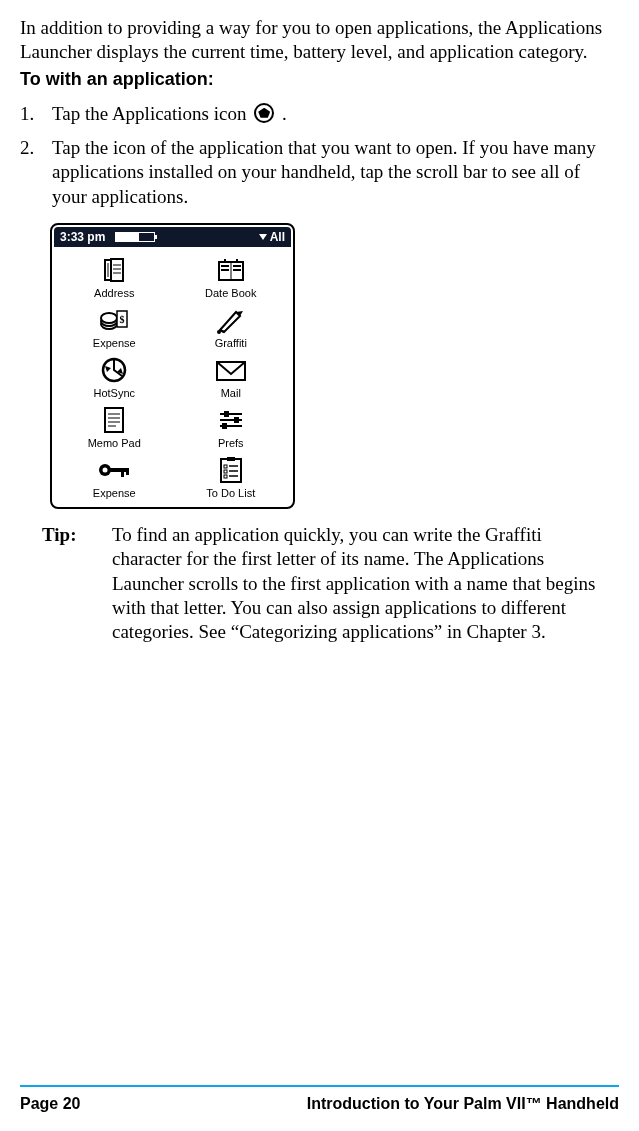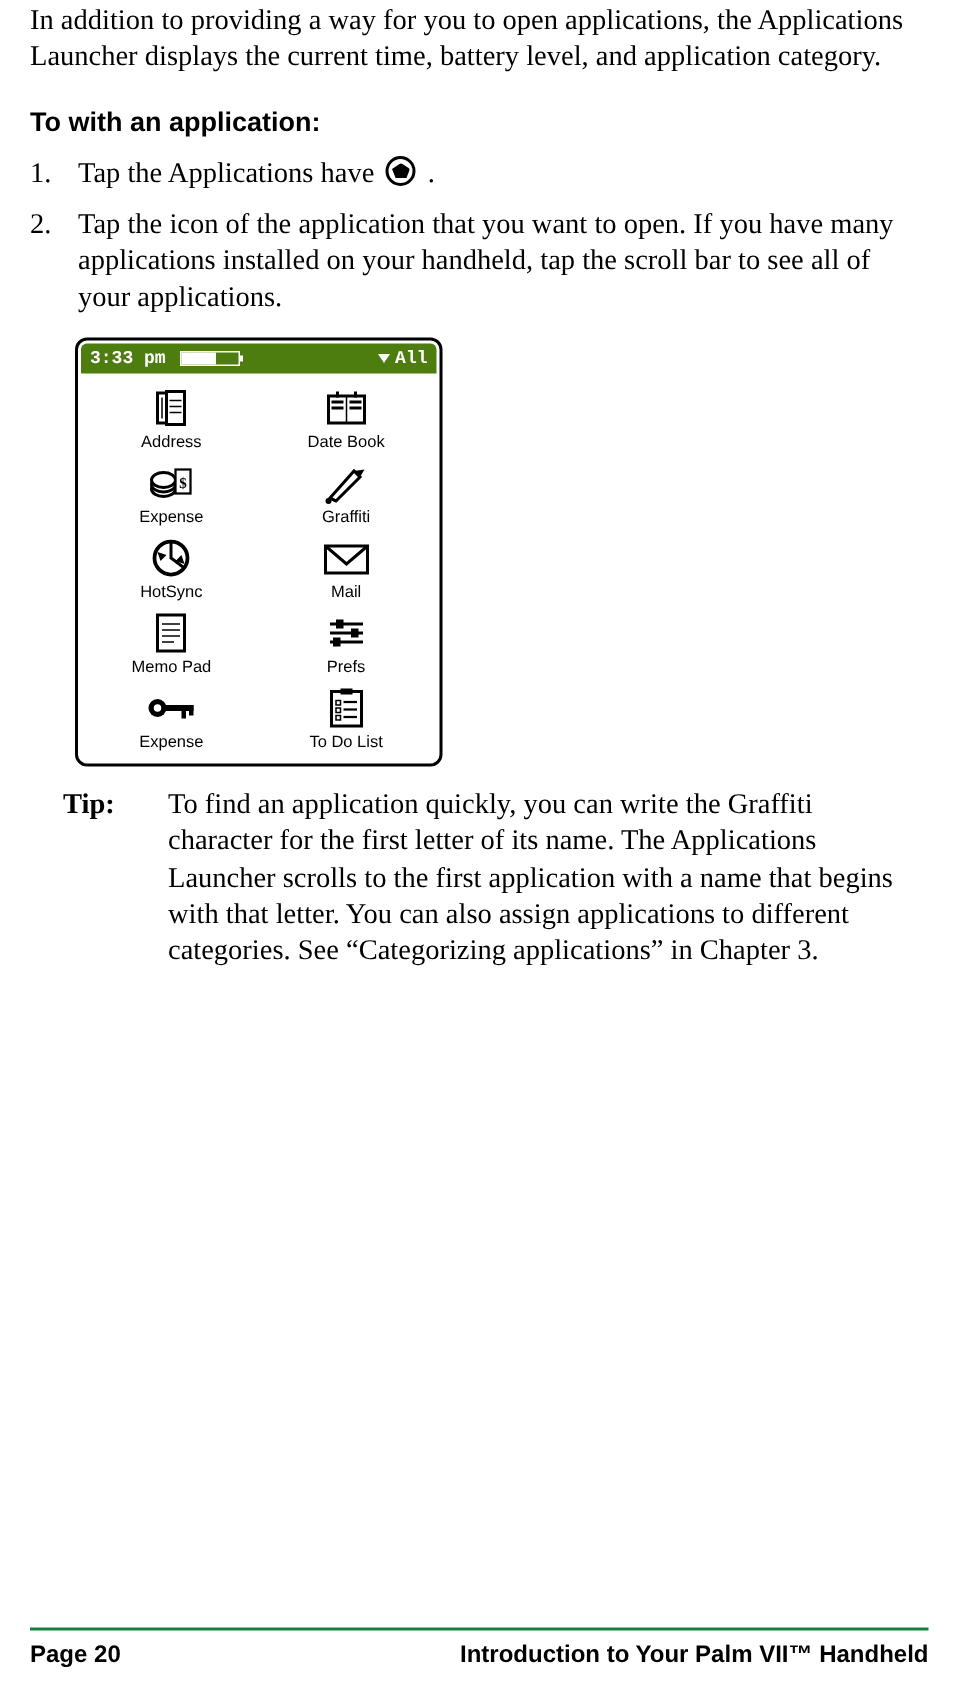--- a/index.html
+++ b/index.html
@@ -12,22 +12,22 @@
       position: relative;
     }
     .page {
       padding: 0 20px 0 20px;
       height: 100%;
       position: relative;
     }
     .intro-para {
       font-size: 19px;
       line-height: 1.28;
-      margin-bottom: 20px;
-      padding-top: 2px;
+      margin-bottom: 4px;
+      padding-top: 16px;
     }
     .subheading {
       font-family: "Trebuchet MS", "Lucida Grande", Verdana, sans-serif;
       font-weight: bold;
       font-size: 18px;
       margin-bottom: 12px;
     }
     ol.steps {
       list-style: none;
       counter-reset: step;
@@ -75,29 +75,29 @@
       border: 2px solid #000;
       border-radius: 8px;
       margin: 6px 0 14px 30px;
       padding: 2px;
       background: #fff;
     }
     .palm-inner {
       background: #fff;
     }
     .palm-statusbar {
-      background: #4d7c0f;
+      background: #0f172a;
       color: #fff;
       height: 20px;
       border-top-left-radius: 4px;
       border-top-right-radius: 4px;
       display: flex;
       align-items: center;
       padding: 0 6px;
-      font-family: Liberation Mono, monospace;
+      font-family: Liberation Sans, sans-serif;
       font-size: 12px;
       font-weight: bold;
     }
     .palm-time { flex: 0 0 auto; }
     .palm-battery {
       margin-left: 10px;
       width: 40px;
       height: 10px;
       border: 1px solid #fff;
       position: relative;
@@ -170,42 +170,42 @@
     }
     .tip-body {
       flex: 1;
     }
     
     .footer {
       position: absolute;
       bottom: 18px;
       left: 20px;
       right: 20px;
-      border-top: 2px solid #15803d;
+      border-top: 2px solid #0ea5e9;
       padding-top: 8px;
       display: flex;
       justify-content: space-between;
       font-family: "Trebuchet MS", "Lucida Grande", Verdana, sans-serif;
       font-weight: bold;
       font-size: 16px;
       text-align: right;
     }
   </style>
 </head>
 <body>
 
 <div class="page">
 
   <p class="intro-para">In addition to providing a way for you to open applications, the Applications Launcher displays the current time, battery level, and application category.</p>
 
   <h4 class="subheading">To with an application:</h4>
 
   <ol class="steps">
     <li>
-      <span class="step-line">Tap the Applications have </span>
+      <span class="step-line">Tap the Applications icon </span>
       <span class="apps-icon-inline"></span><span class="step-line"> .</span>
     </li>
     <li>Tap the icon of the application that you want to open. If you have many applications installed on your handheld, tap the scroll bar to see all of your applications.</li>
   </ol>
 
   <div class="palm-frame">
     <div class="palm-inner">
       <div class="palm-statusbar">
         <span class="palm-time">3:33 pm</span>
         <span class="palm-battery">

